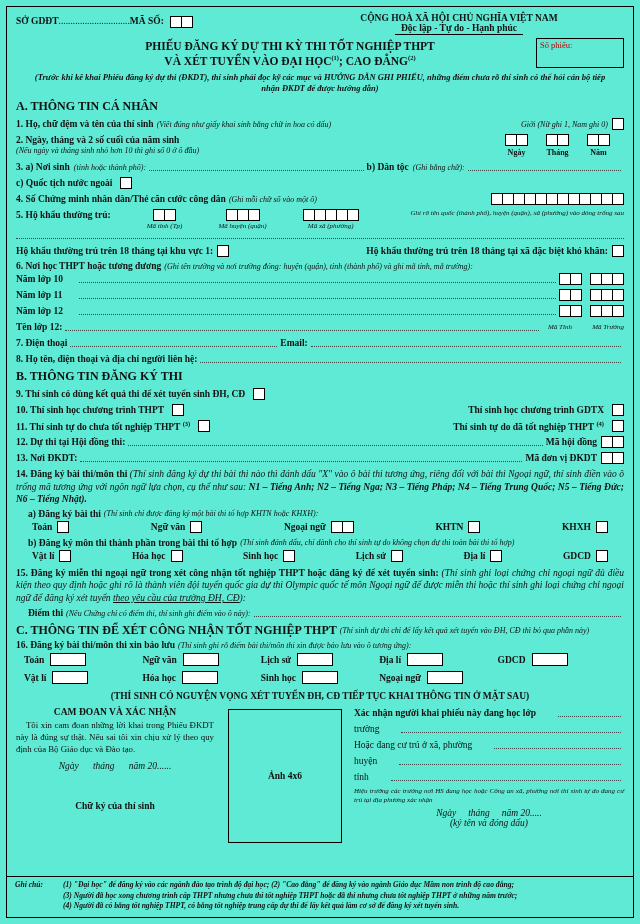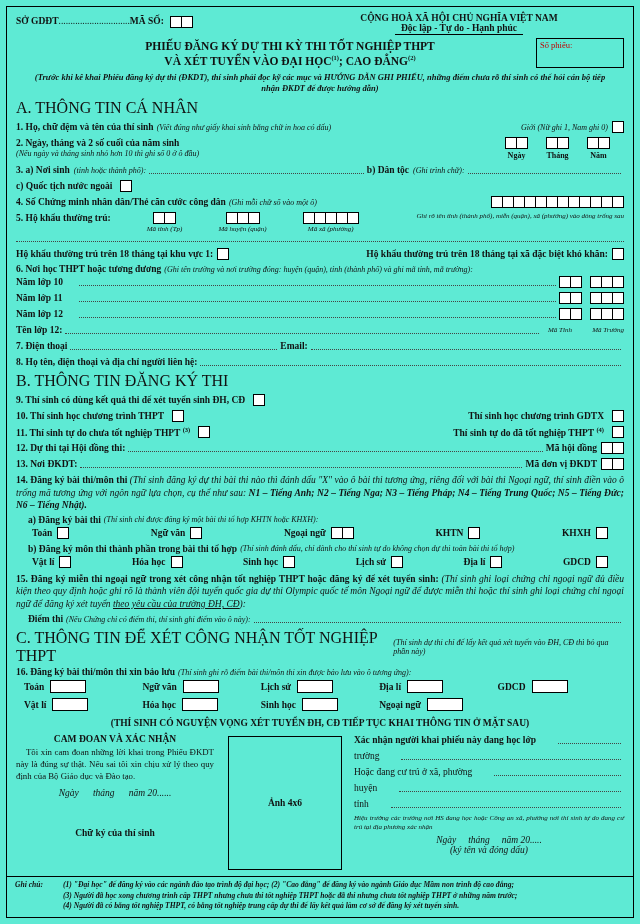--- a/index.html
+++ b/index.html
@@ -38,21 +38,21 @@
   .nat-title { font-size: 9.5px; }
   .motto { display: inline-block; border-bottom: 1px solid #000; padding: 0 6px 1px; font-size: 9.5px; }
 
   .title-area { position: relative; margin-bottom: 2px; }
   .titles { text-align: center; padding-right: 60px; }
   .main-title { font-weight: bold; font-size: 11.5px; line-height: 1.3; }
   .so-phieu-box { position: absolute; right: 0; top: -1px; width: 88px; height: 30px; border: 1px solid #000; padding: 1px 3px; }
   .so-phieu-box .lbl { font-size: 8.5px; }
   .intro-note { text-align: center; font-size: 8.5px; font-weight: bold; font-style: italic; margin: 1px 12px 6px; line-height: 1.25; }
 
-  .sec-title { font-size: 16px; font-weight: normal; margin-bottom: 4px; }
+  .sec-title { font-size: 12px; font-weight: bold; margin-bottom: 4px; }
 
   .item2-left { line-height: 1.3; }
   .dob-col { display: flex; flex-direction: column; align-items: center; margin-left: 18px; }
   .dob-col .lbl { font-size: 8px; font-weight: bold; margin-top: 2px; }
 
   .code-col { display: flex; flex-direction: column; align-items: center; margin-left: 12px; }
   .code-col .lbl { font-size: 7px; font-style: italic; margin-top: 1px; }
   .residence-note { flex: 1; margin-left: 10px; font-size: 7px; font-style: italic; text-align: right; line-height: 1.2; }
 
   .sch-label { width: 60px; }
@@ -151,21 +151,21 @@
           </span>
       <span class="lbl">Năm</span>
     </div>
   </div>
 
   <div class="row">
     <span class="b">3. a) Nơi sinh</span>
     <span class="i small ml4">(tỉnh hoặc thành phố):</span>
     <span class="dotline" style="flex:1.4;"></span>
     <span class="b">b) Dân tộc</span>
-    <span class="i small ml4">(Ghi trình chữ):</span>
+    <span class="i small ml4">(Ghi bằng chữ):</span>
     <span class="dotline"></span>
   </div>
   <div class="row">
     <span class="b">c) Quốc tịch nước ngoài</span>
     <span class="cellgroup ml8">
           <span class="cell"></span>
         </span>
   </div>
 
   <div class="row">
@@ -208,21 +208,21 @@
     <div class="code-col">
       <span class="cellgroup">
             <span class="cell"></span>
             <span class="cell"></span>
             <span class="cell"></span>
             <span class="cell"></span>
             <span class="cell"></span>
           </span>
       <span class="lbl">Mã xã (phường)</span>
     </div>
-    <div class="residence-note">Ghi rõ tên tỉnh (thành phố), miễn (quận), xã (phường) vào dòng trống sau</div>
+    <div class="residence-note">Ghi rõ tên quốc (thành phố), huyện (quận), xã (phường) vào dòng trống sau</div>
   </div>
   <div class="dotfull"></div>
 
   <div class="row">
     <span class="b">Hộ khẩu thường trú trên 18 tháng tại khu vực 1:</span>
     <span class="cellgroup ml4">
           <span class="cell"></span>
         </span>
     <span class="spacer"></span>
     <span class="b">Hộ khẩu thường trú trên 18 tháng tại xã đặc biệt khó khăn:</span>

